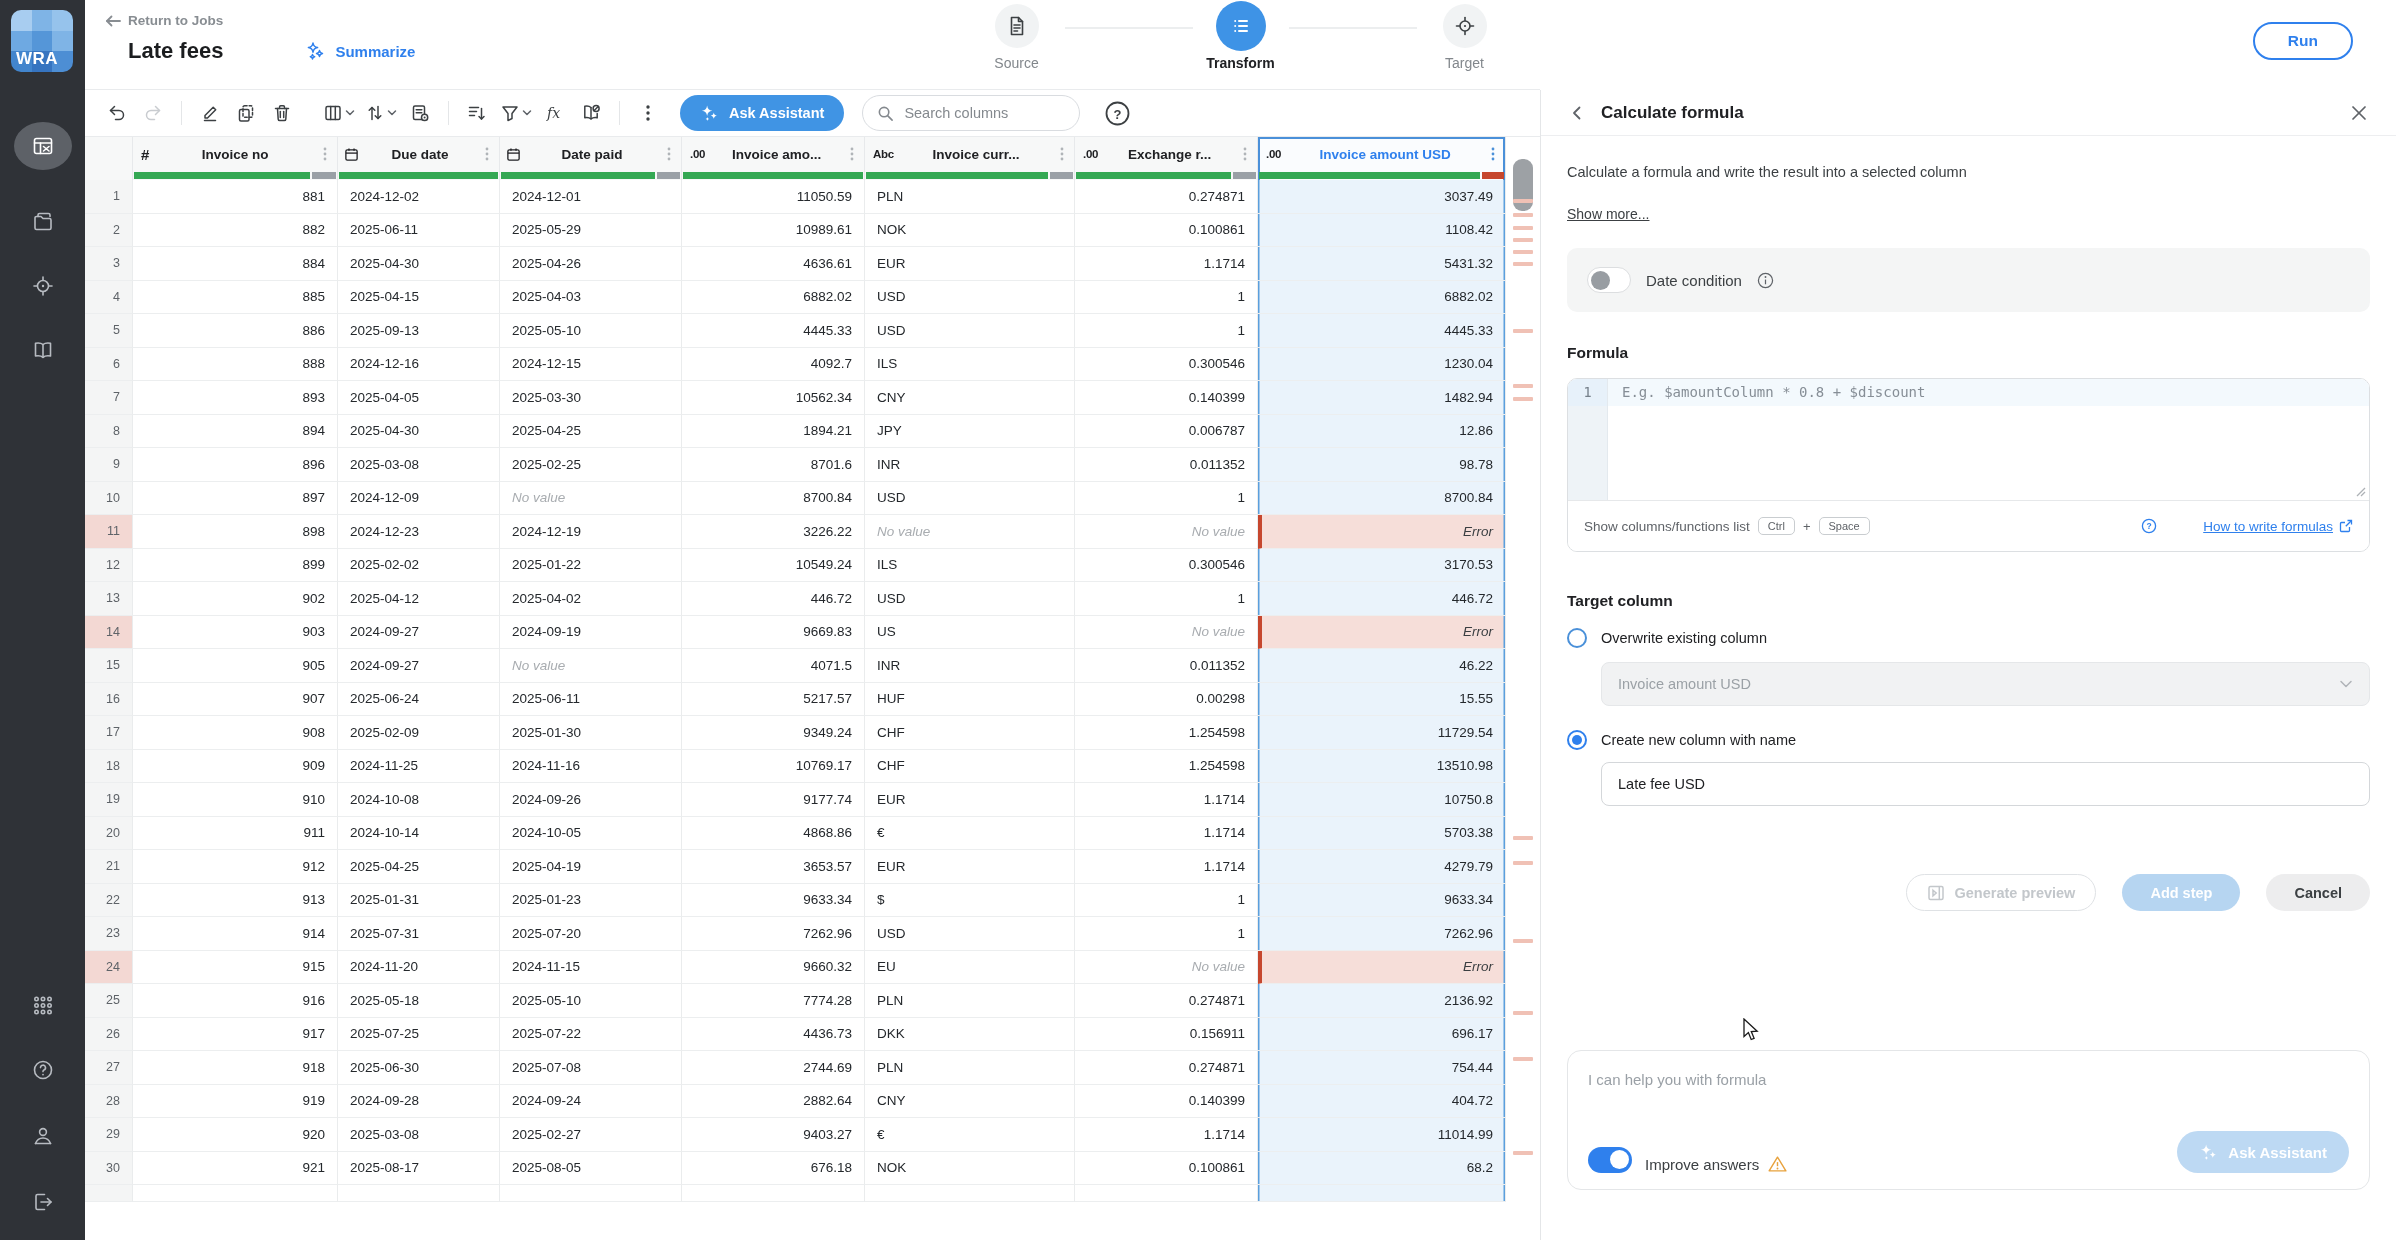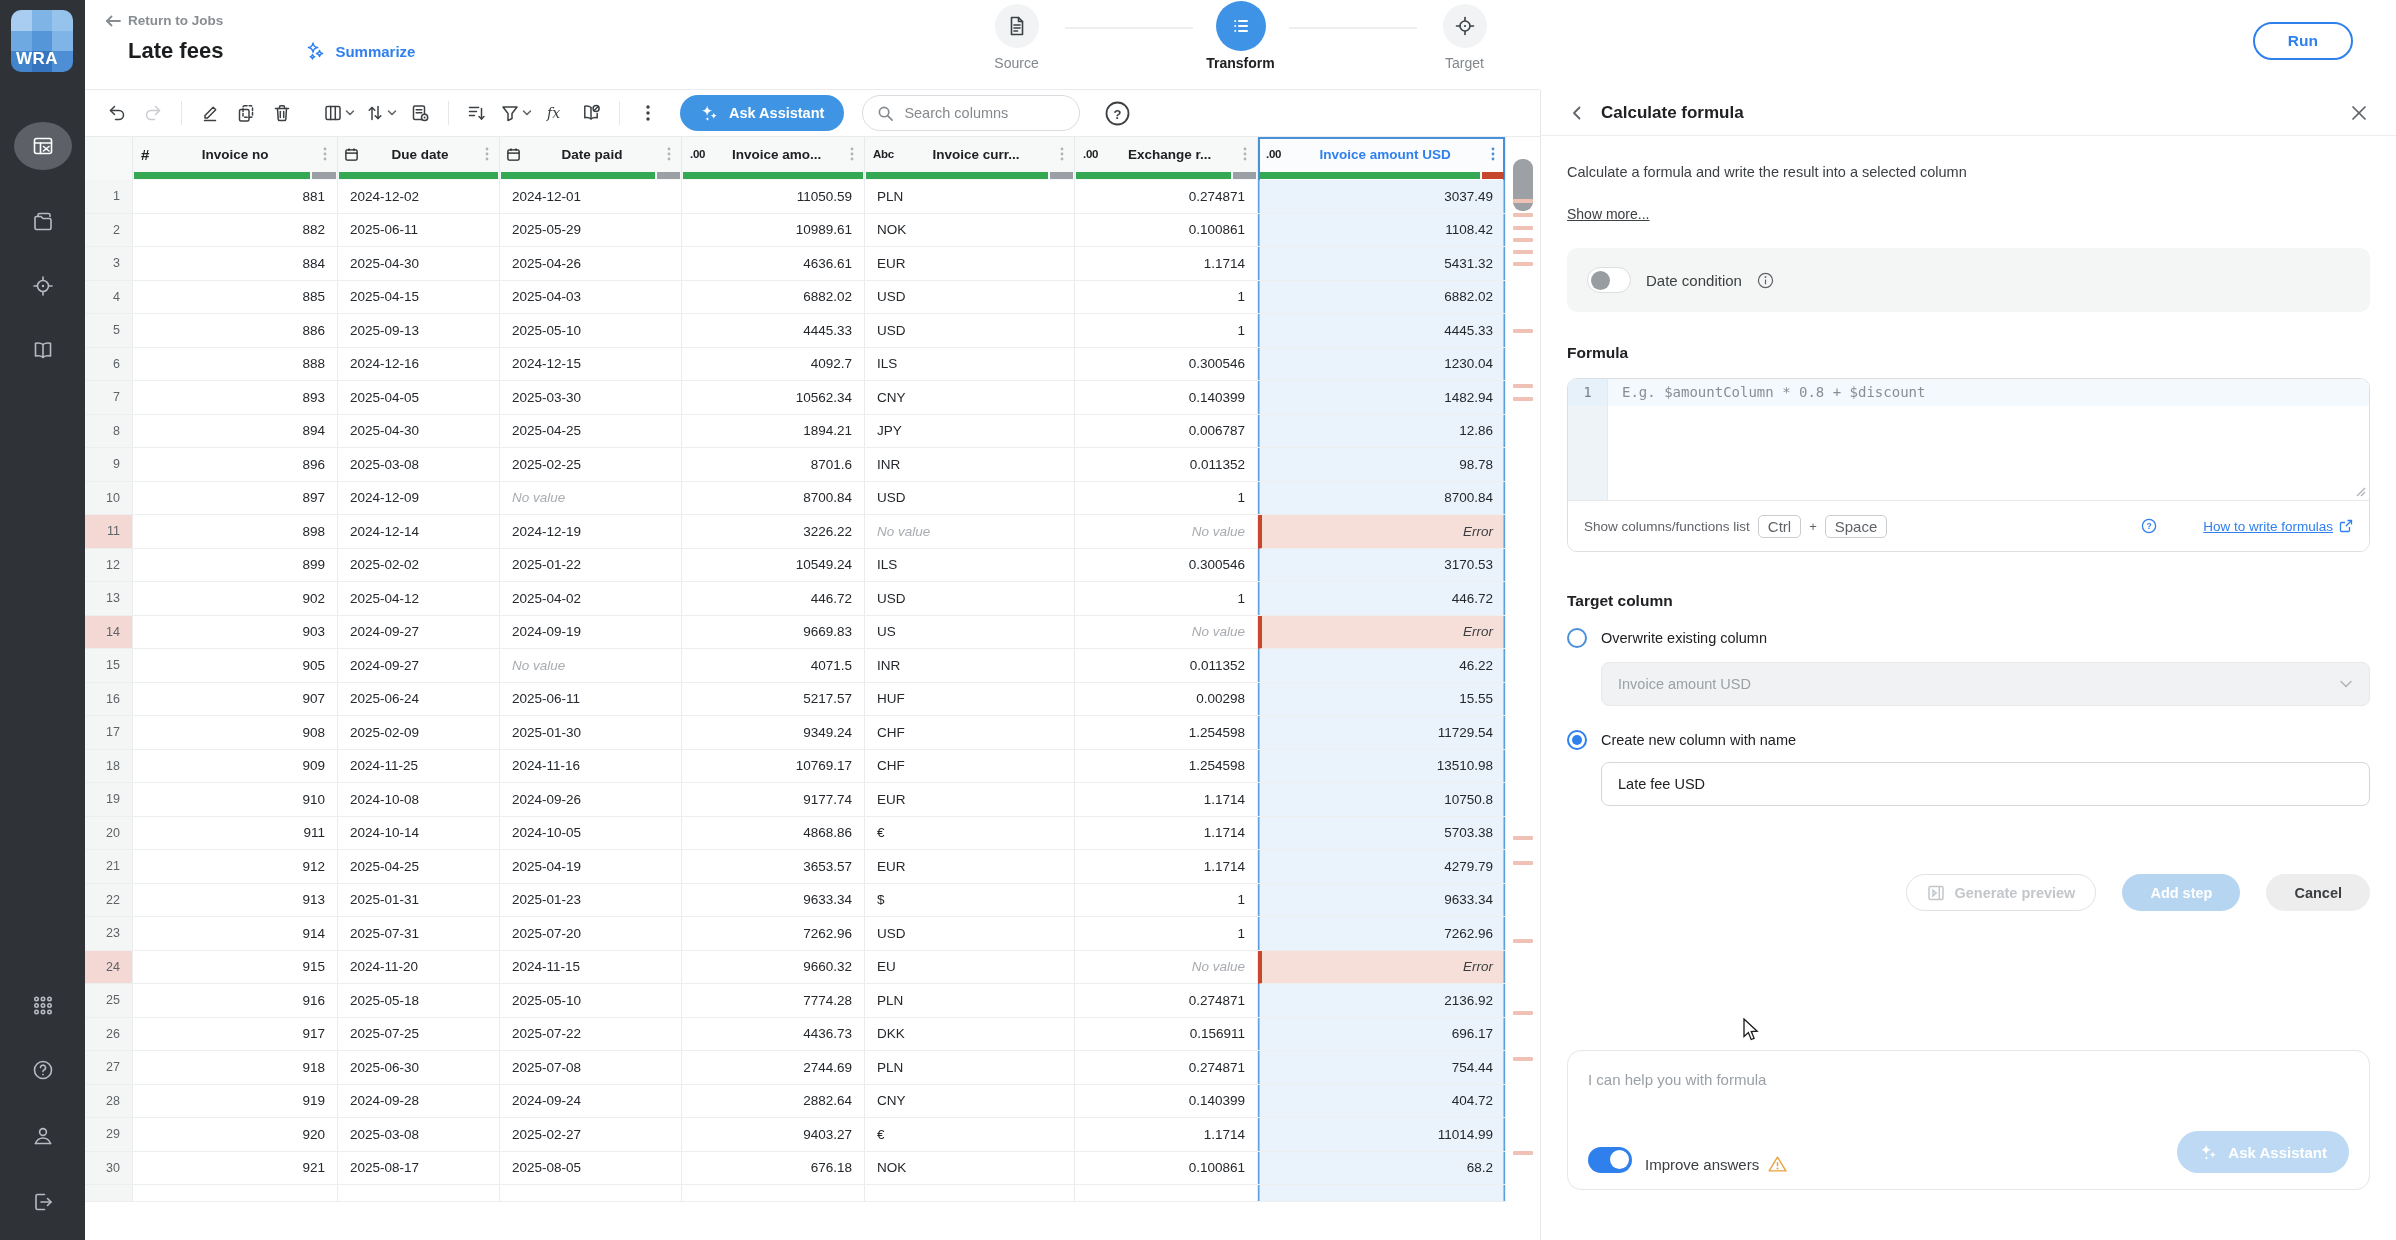--- a/index.html
+++ b/index.html
@@ -105,21 +105,21 @@
   .sec-label { margin-top:32px; font-size:15.5px; font-weight:bold; color:#202124; }
   .f-container { margin-top:16px; border:1px solid #dcdfe2; border-radius:10px; overflow:hidden; }
   .f-editor { position:relative; height:122px; border-bottom:1px solid #e6e8ea; background:#fff; }
   .f-line1 { position:absolute; left:0; top:0; right:0; height:27px; background:#f3f9fd; }
   .f-gutter { position:absolute; left:0; top:0; bottom:0; width:40px; background:#eef3f7; border-right:1px solid #e3e9ee; }
   .f-ln { height:27px; line-height:27px; text-align:center; background:#e7f1fa; color:#76808a; font-family:"DejaVu Sans Mono", monospace; font-size:13.5px; }
   .f-placeholder { position:absolute; left:54px; top:0; height:27px; line-height:27px; color:#868e96; font-family:"DejaVu Sans Mono", monospace; font-size:14px; }
   .f-resize { position:absolute; right:3px; bottom:3px; }
   .f-footer { height:50px; display:flex; align-items:center; padding:0 16px; background:#fff; }
   .f-hint { font-size:13.5px; color:#5f6368; }
-  .kbd { border:1px solid #c9cdd0; border-radius:5px; padding:2px 9px; font-size:15px; color:#5f6368; background:#fff; margin-left:8px; }
+  .kbd { border:1px solid #c9cdd0; border-radius:5px; padding:2px 9px; font-size:11px; color:#5f6368; background:#fff; margin-left:8px; }
   .kbd-plus { margin-left:8px; color:#5f6368; font-size:13px; }
   .f-help { margin-left:auto; display:flex; align-items:center; gap:6px; color:#2f80ed; font-size:13.5px; cursor:pointer; }
   .f-help .lbl { text-decoration:underline;margin-left:40px; }
   .radio-row { margin-top:18px; display:flex; align-items:center; gap:14px; cursor:pointer; }
   .radio-row.second { margin-top:24px; }
   .radio { width:20px; height:20px; border-radius:50%; border:2px solid #4a90d9; background:#fff; flex:0 0 auto; }
   .radio.on { display:flex; align-items:center; justify-content:center; border-color:#2f80ed; }
   .radio.on::after { content:''; width:10px; height:10px; border-radius:50%; background:#2f80ed; }
   .radio-label { font-size:14.5px; color:#202124; }
   .dd-select { margin:14px 0 0 34px; height:44px; background:#f1f2f3; border:1px solid #e5e7e9; border-radius:8px;
@@ -699,21 +699,21 @@
           <div class="cell al-l" style="width: 162px;">2024-12-09</div>
           <div class="cell al-l noval" style="width: 182px;">No value</div>
           <div class="cell al-r" style="width: 183px;">8700.84</div>
           <div class="cell al-l" style="width: 210px;">USD</div>
           <div class="cell al-r" style="width: 183px;">1</div>
           <div class="cell al-r sel" style="width: 248px;">8700.84</div>
         </div>
         <div class="gr">
           <div class="cell c-num err" style="width: 48px;">11</div>
           <div class="cell al-r" style="width: 205px;">898</div>
-          <div class="cell al-l" style="width: 162px;">2024-12-14</div>
+          <div class="cell al-l" style="width: 162px;">2024-12-23</div>
           <div class="cell al-l" style="width: 182px;">2024-12-19</div>
           <div class="cell al-r" style="width: 183px;">3226.22</div>
           <div class="cell al-l noval" style="width: 210px;">No value</div>
           <div class="cell al-r noval" style="width: 183px;">No value</div>
           <div class="cell al-r error" style="width: 248px;">Error</div>
         </div>
         <div class="gr">
           <div class="cell c-num" style="width: 48px;">12</div>
           <div class="cell al-r" style="width: 205px;">899</div>
           <div class="cell al-l" style="width: 162px;">2025-02-02</div>

